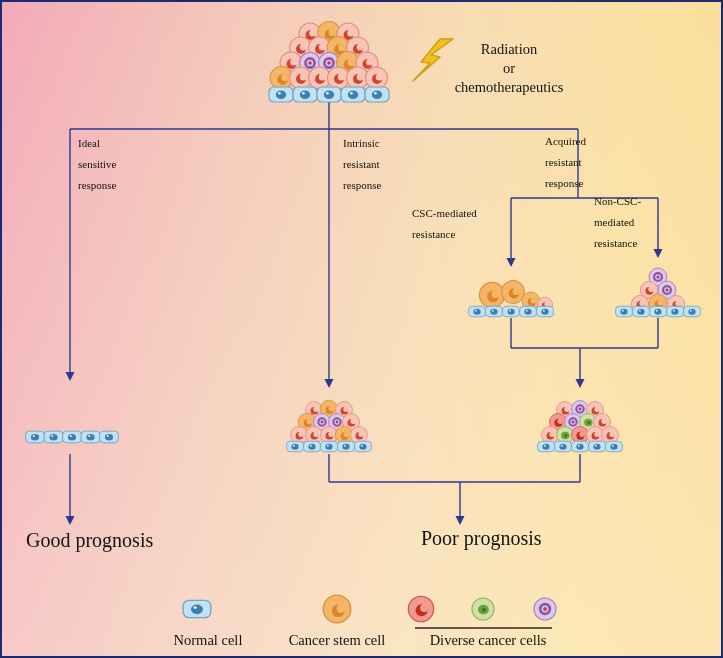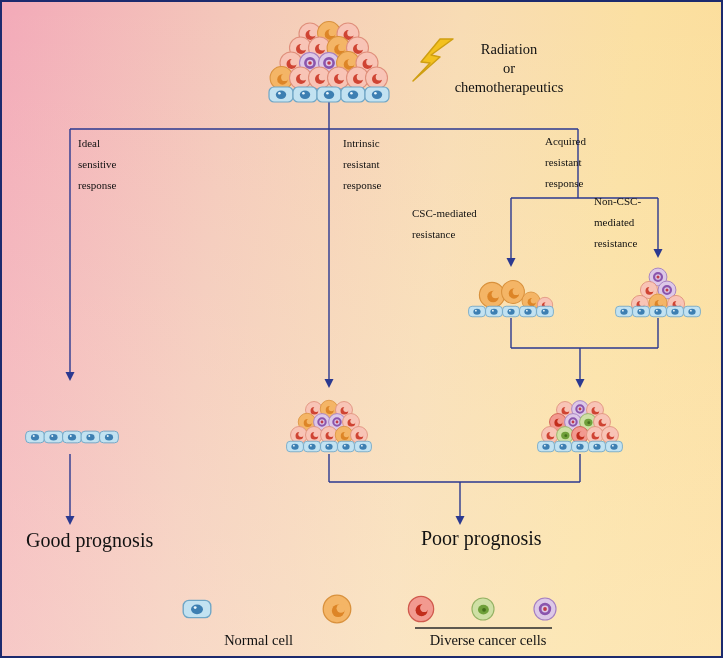--- a/index.html
+++ b/index.html
@@ -224,16 +224,17 @@
 response</div>
   <div class="t" style="left:410px; top:201px;">CSC-mediated
 resistance</div>
   <div class="t" style="left:592px; top:189px;">Non-CSC-
 mediated
 resistance</div>
 
   <div class="t outcome" style="left:24px; top:528px;">Good prognosis</div>
   <div class="t outcome" style="left:419px; top:508px;margin-top:18px;">Poor prognosis</div>
 
-  <div class="t legend-label" style="left:121px; top:628px;text-align:right;">Normal cell</div>
+  <div class="t legend-label" style="left:121px; top:628px;">Normal cell</div>
+  <div class="t legend-label" style="left:250px; top:628px;">Cancer stem cell</div>
   <div class="t legend-label" style="left:401px; top:628px;">Diverse cancer cells</div>
 
 </div>
 
 </body></html>

